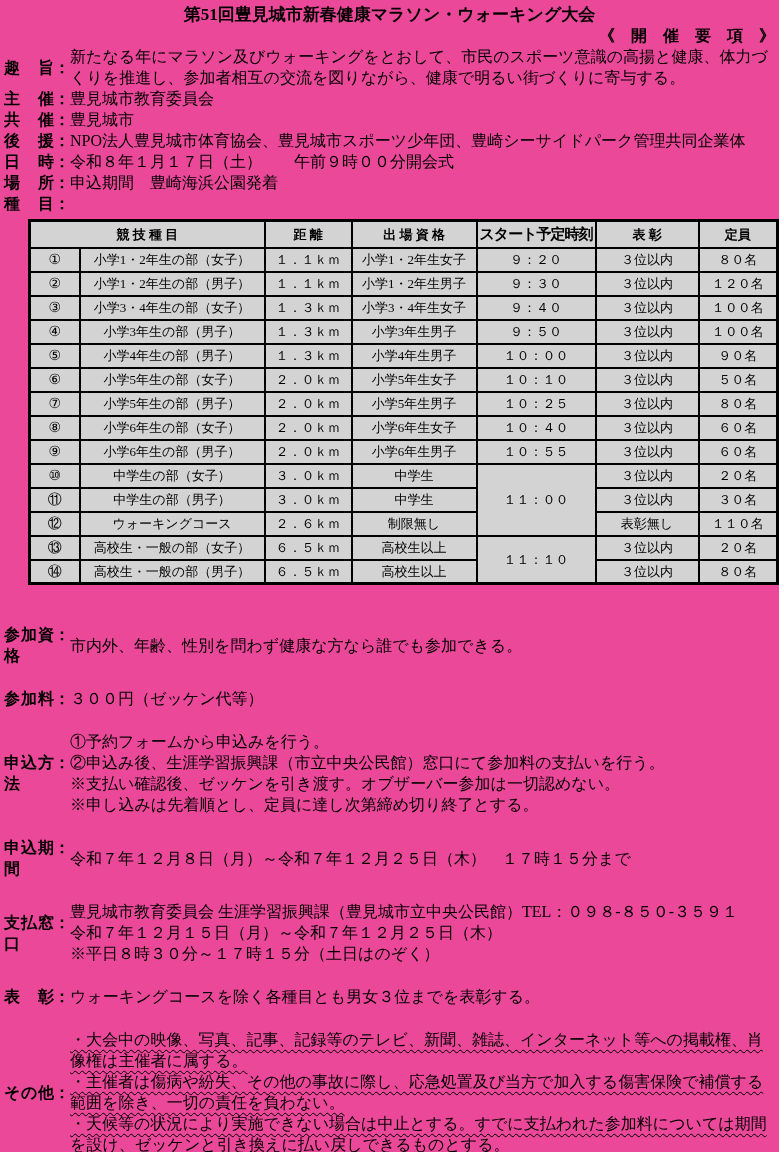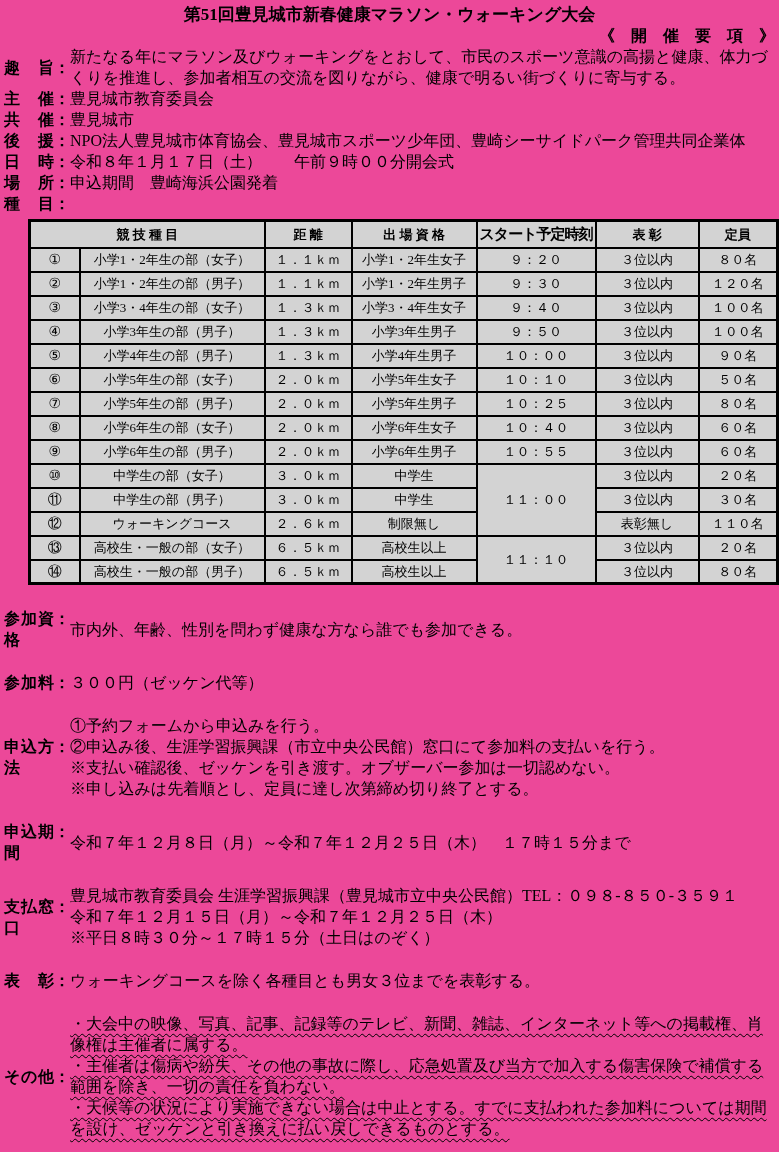--- a/index.html
+++ b/index.html
@@ -284,21 +284,21 @@
       <td class="c-no">⑭</td>
       <td>高校生・一般の部（男子）</td>
       <td>６．５ｋｍ</td>
       <td>高校生以上</td>
       <td>３位以内</td>
       <td>８０名</td>
     </tr>
   </tbody>
     </table>
 
-  <div class="info-row section" style="margin-top:23px">
+  <div class="info-row section" style="margin-top:39px">
     <div class="lbl">
         <span class="lbl-chars">参加資格</span>
         <span class="lbl-colon">：</span>
       </div>
     <div class="content">
         <div>市内外、年齢、性別を問わず健康な方なら誰でも参加できる。</div>
       </div>
   </div>
 
   <div class="info-row section">

